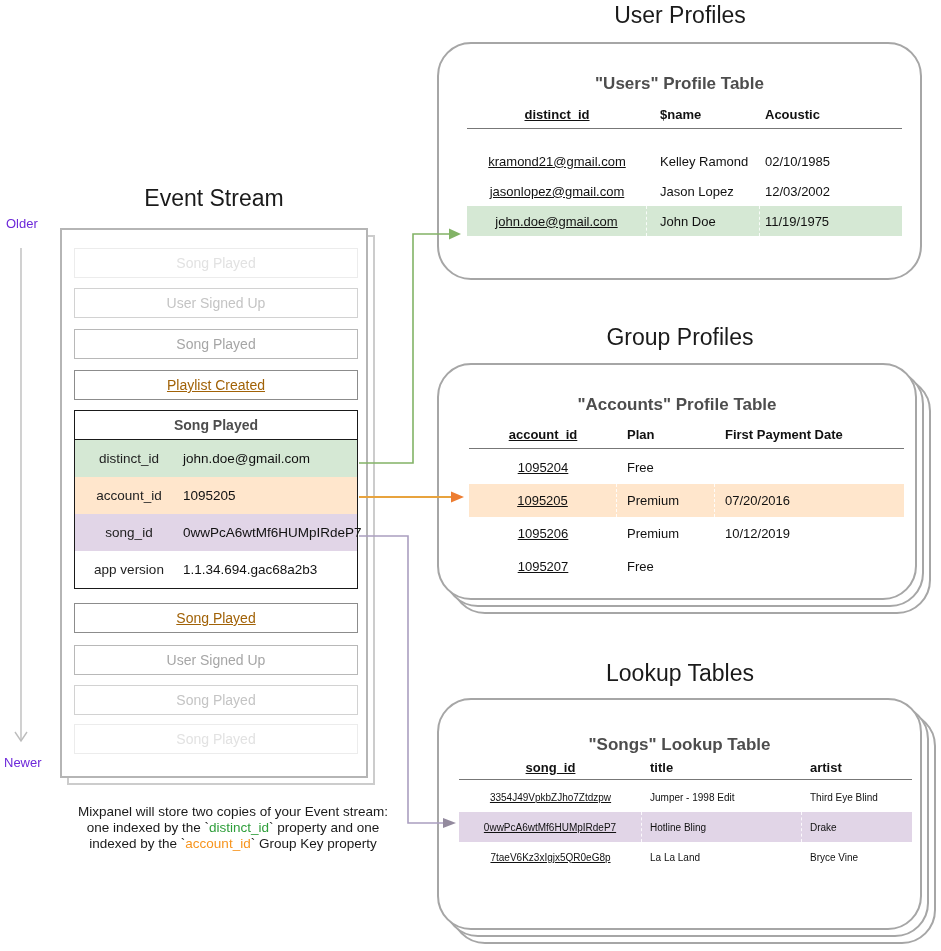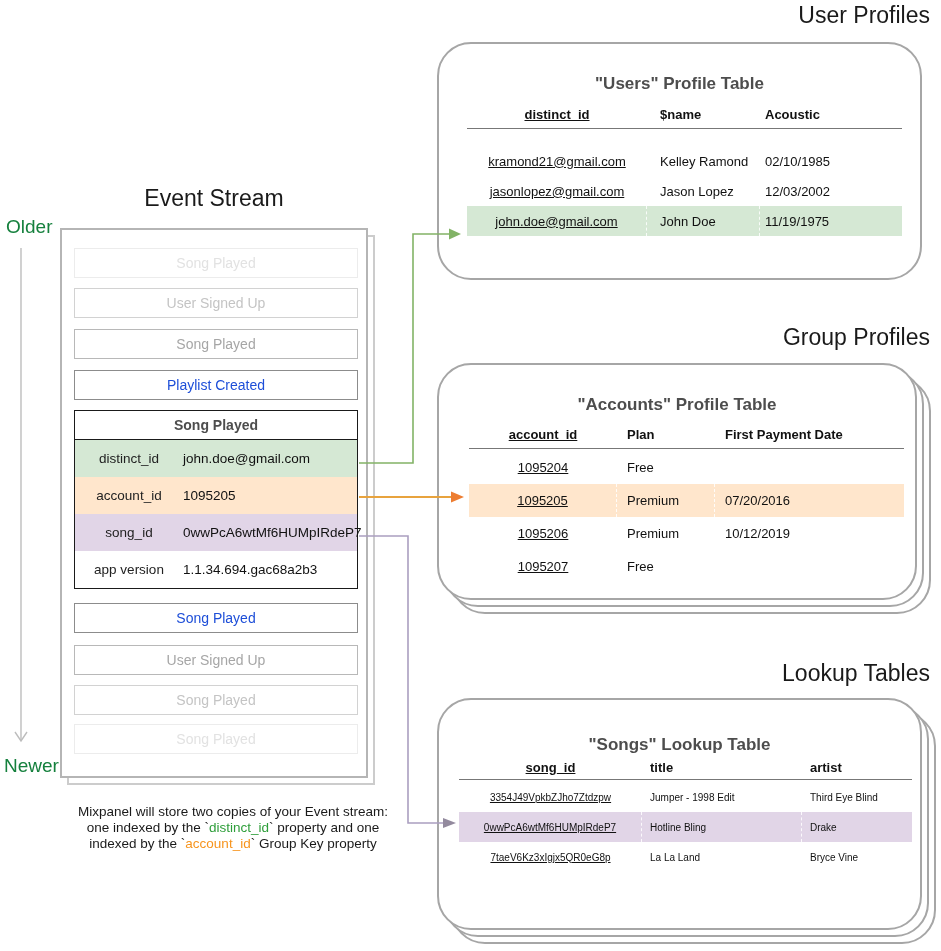--- a/index.html
+++ b/index.html
@@ -1,33 +1,33 @@
 <!DOCTYPE html>
 <html><head>
 <meta charset="utf-8">
 <style>
   html,body{margin:0;padding:0;background:#fff;}
   body{font-family:"Liberation Sans","DejaVu Sans",sans-serif;color:#111;}
   .canvas{position:relative;width:941px;height:951px;background:#fff;overflow:hidden;}
 
   
-  .tl-label{position:absolute;font-size:19px;color:#15803d;}
+  .tl-label{position:absolute;font-size:13px;color:#6d28d9;}
   .tl-older{left:6px;top:216px;}
   .tl-newer{left:4px;top:755px;}
 
   
   .es-title{position:absolute;left:60px;top:185px;width:308px;text-align:center;
             font-size:23px;color:#1a1a1a;}
   .es-stack{position:absolute;left:67px;top:235px;width:308px;height:550px;
             border:2px solid #ccc;background:#fff;box-sizing:border-box;}
   .es-box{position:absolute;left:60px;top:228px;width:308px;height:550px;
           border:2px solid #b5b5b5;background:#fff;box-sizing:border-box;}
   .es-card{position:absolute;left:12px;width:284px;height:30px;box-sizing:border-box;
            display:flex;align-items:center;justify-content:center;font-size:14px;}
-  .f1{border:1.5px solid #8c8c8c;color:#1d4ed8;}
+  .f1{border:1.5px solid #8c8c8c;color:#a16207;text-decoration:underline;}
   .f2{border:1.5px solid #b8b8b8;color:#a6a6a6;}
   .f3{border:1.5px solid #d2d2d2;color:#c4c4c4;}
   .f4{border:1.5px solid #ececec;color:#e2e2e2;}
   .ev-b0{top:18px;} .ev-b1{top:58px;} .ev-b2{top:99px;} .ev-b3{top:140px;}
   .ev-a0{top:373px;} .ev-a1{top:415px;} .ev-a2{top:455px;} .ev-a3{top:494px;}
 
   .es-active{position:absolute;left:12px;top:180px;width:284px;
              border:1.5px solid #1a1a1a;background:#fff;box-sizing:border-box;}
   .es-active-header{height:29px;border-bottom:1.5px solid #1a1a1a;display:flex;
                     align-items:center;justify-content:center;font-weight:bold;
@@ -40,21 +40,21 @@
   .bg-orange{background:#ffe6cc;}
   .bg-purple{background:#e1d5e7;}
 
   
   .caption{position:absolute;left:23px;top:804px;width:420px;text-align:center;
            font-size:13.5px;line-height:16px;color:#1a1a1a;}
   .kw-green{color:#2e9e3a;}
   .kw-orange{color:#f7941d;}
 
   
-  .sec-title{position:absolute;width:500px;left:430px;text-align:right;
+  .sec-title{position:absolute;width:500px;left:430px;text-align:center;
              font-size:23px;color:#1a1a1a;}
   .t-users{top:2px;} .t-groups{top:324px;} .t-lookup{top:660px;}
 
   .card{position:absolute;background:#fff;border:2px solid #a6a6a6;border-radius:34px;
         box-sizing:border-box;}
   .stack{position:absolute;background:#fff;border:2px solid #a6a6a6;border-radius:34px;
          box-sizing:border-box;}
   .card-users{left:437px;top:42px;width:485px;height:238px;}
   .card-groups{left:437px;top:363px;width:480px;height:237px;}
   .st-groups1{left:444px;top:370px;width:480px;height:237px;}

